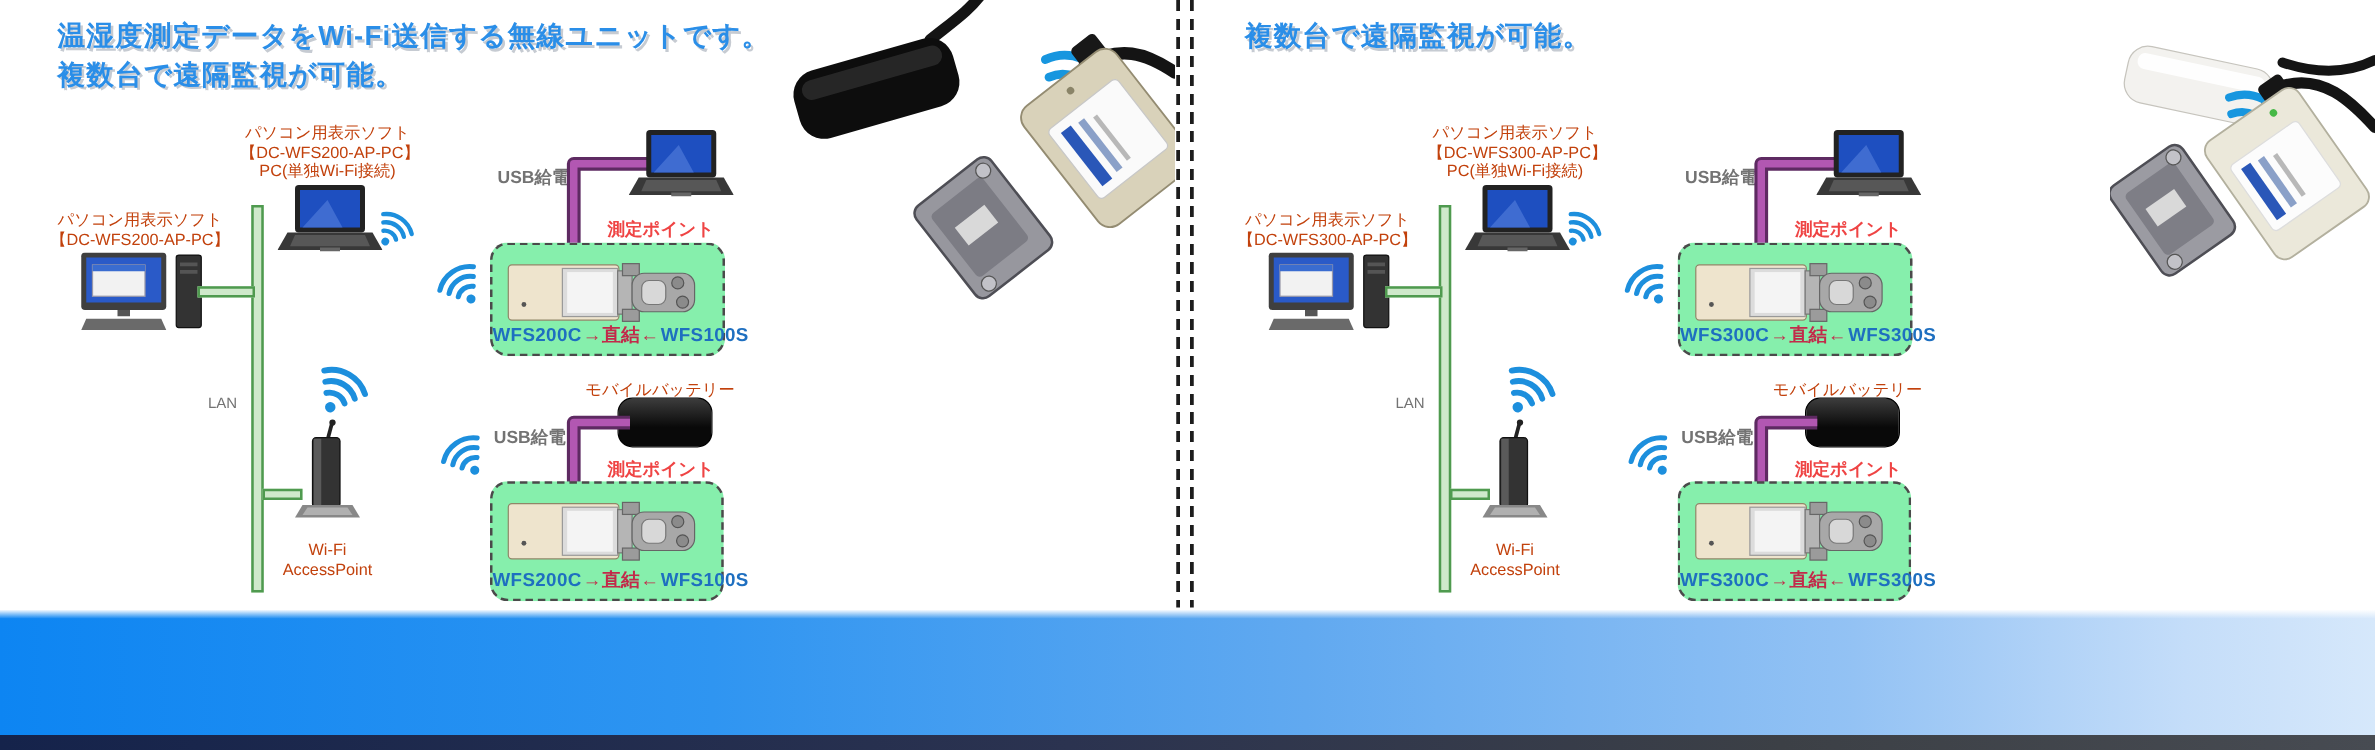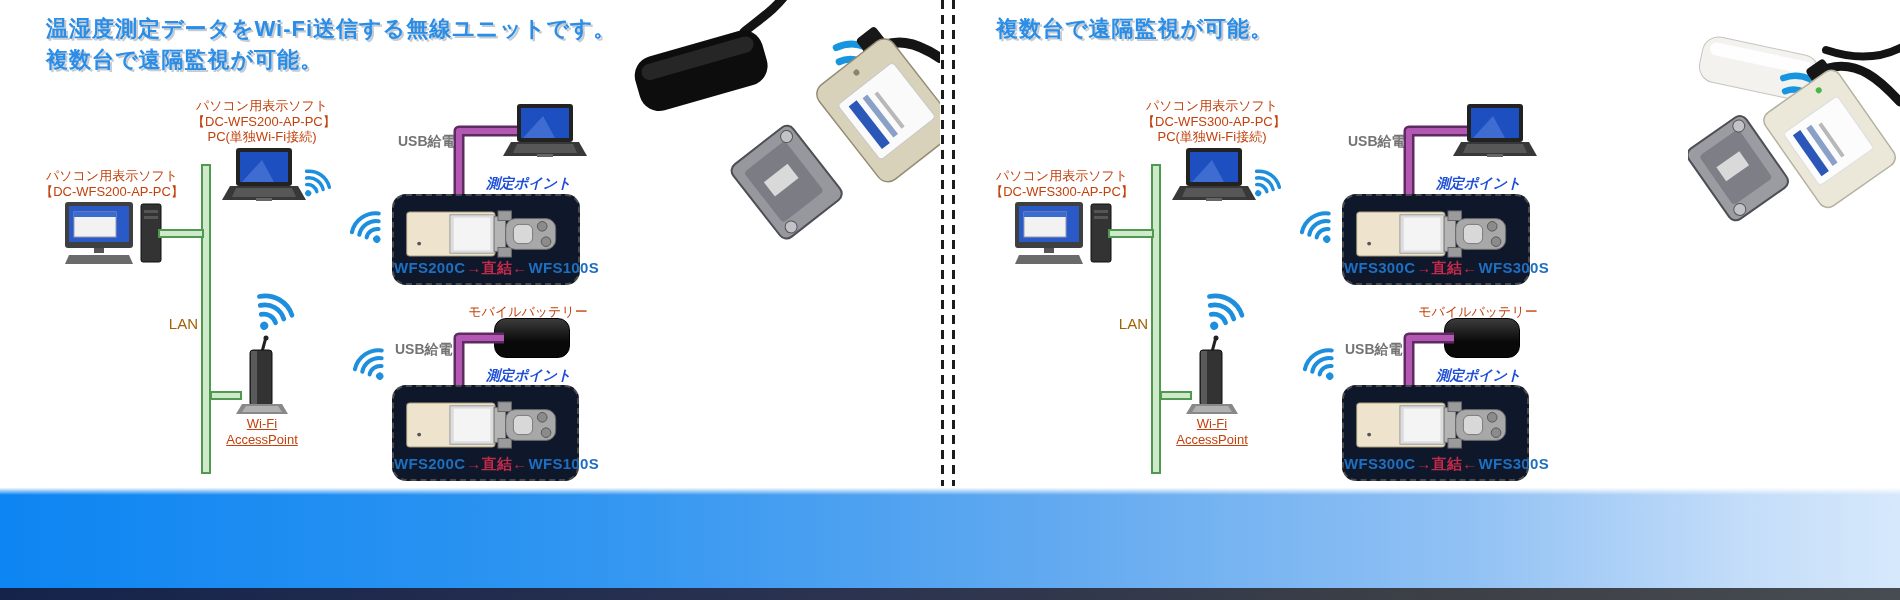--- a/index.html
+++ b/index.html
@@ -8,33 +8,33 @@
 
   .panel{position:absolute;top:0;width:950px;height:600px;}
 
   .headline{position:absolute;left:46px;top:13px;font-size:22px;font-weight:bold;line-height:31px;
             color:#2a8ee8;text-shadow:2px 2px 0 #c6cbd2;letter-spacing:1px;white-space:nowrap;}
   .headline-highlight{color:#1a46b0;}
 
   .label{position:absolute;font-size:13px;line-height:15.5px;color:#c2410c;text-align:center;white-space:nowrap;}
   .desktop-label{left:28px;top:168px;width:168px;}
   .laptop-label{left:192px;top:98px;width:140px;}
-  .ap-label{left:210px;top:416px;width:104px;text-decoration:underline;}
+  .ap-label{left:210px;top:432px;width:104px;}
   .battery-label{left:458px;top:304px;width:140px;}
 
   .desktop-icon{position:absolute;left:64px;top:202px;width:114px;height:64px;}
   .laptop-icon{position:absolute;width:84px;height:60px;}
   .laptop-top{left:222px;top:148px;}
   .laptop-a{left:503px;top:104px;}
 
   .lan-trunk{position:absolute;left:201px;top:164px;width:6px;height:306px;background:#cfe9cb;border:2px solid #4f9a4f;}
   .lan-h{position:absolute;height:5px;background:#cfe9cb;border:2px solid #4f9a4f;}
   .lan-h1{left:158px;top:229px;width:42px;}
   .lan-h2{left:210px;top:391px;width:28px;}
-  .lan-label{position:absolute;left:158px;top:315px;width:40px;text-align:right;font-size:15px;color:#a16207;}
+  .lan-label{position:absolute;left:158px;top:315px;width:40px;text-align:center;font-size:12px;color:#737373;}
 
   .wifi{position:absolute;}
   .wifi path{fill:none;stroke:#1d8fdd;stroke-width:4.5;stroke-linecap:round;}
   .wifi circle{fill:#1d8fdd;}
   .wifi-laptop{left:297px;top:170px;width:34px;height:30px;transform:rotate(35deg);}
   .wifi-ap{left:248px;top:294px;width:46px;height:40px;transform:rotate(30deg);}
   .wifi-box-a{left:350px;top:212px;width:40px;height:35px;transform:rotate(-35deg);}
   .wifi-box-b{left:353px;top:349px;width:40px;height:35px;transform:rotate(-35deg);}
 
   .router-icon{position:absolute;left:232px;top:334px;width:60px;height:86px;}
@@ -42,25 +42,25 @@
   .usb-label{position:absolute;font-size:14px;font-weight:600;color:#737373;white-space:nowrap;}
   .usb-a{left:398px;top:133px;}
   .usb-b{left:395px;top:341px;}
 
   .cable-svg{position:absolute;}
   .cable-a{left:450px;top:122px;width:72px;height:92px;}
   .cable-b{left:450px;top:329px;width:54px;height:72px;}
   .cable-svg .outer{fill:none;stroke:#5e2a62;stroke-width:11;stroke-linejoin:round;}
   .cable-svg .inner{fill:none;stroke:#b257b2;stroke-width:6;stroke-linejoin:round;}
 
-  .point-label{position:absolute;font-size:14px;font-weight:bold;color:#1d4ed8;white-space:nowrap;font-style:italic;}
+  .point-label{position:absolute;font-size:14px;font-weight:bold;color:#ef4444;white-space:nowrap;}
   .point-a{left:486px;top:175px;}
   .point-b{left:486px;top:367px;}
 
-  .mbox{position:absolute;background:#0f172a;border:2px dashed #4a4a4a;border-radius:14px;}
+  .mbox{position:absolute;background:#86efac;border:2px dashed #4a4a4a;border-radius:14px;}
   .mbox-a{left:392px;top:194px;width:184px;height:87px;}
   .mbox-b{left:392px;top:385px;width:183px;height:92px;}
   .device{position:absolute;left:11px;top:13px;width:160px;height:50px;}
   .unit-label{position:absolute;left:0;right:0;bottom:5px;text-align:center;font-size:15px;font-weight:bold;white-space:nowrap;letter-spacing:0.3px;}
   .unit-name{color:#1e6fc0;}
   .unit-link{color:#c22a4a;margin:0 1px;}
 
   .battery-icon{position:absolute;left:494px;top:318px;width:74px;height:38px;border-radius:12px;
                 background:linear-gradient(180deg,#3c3c3c,#090909 60%);border:1px solid #000;}
 

